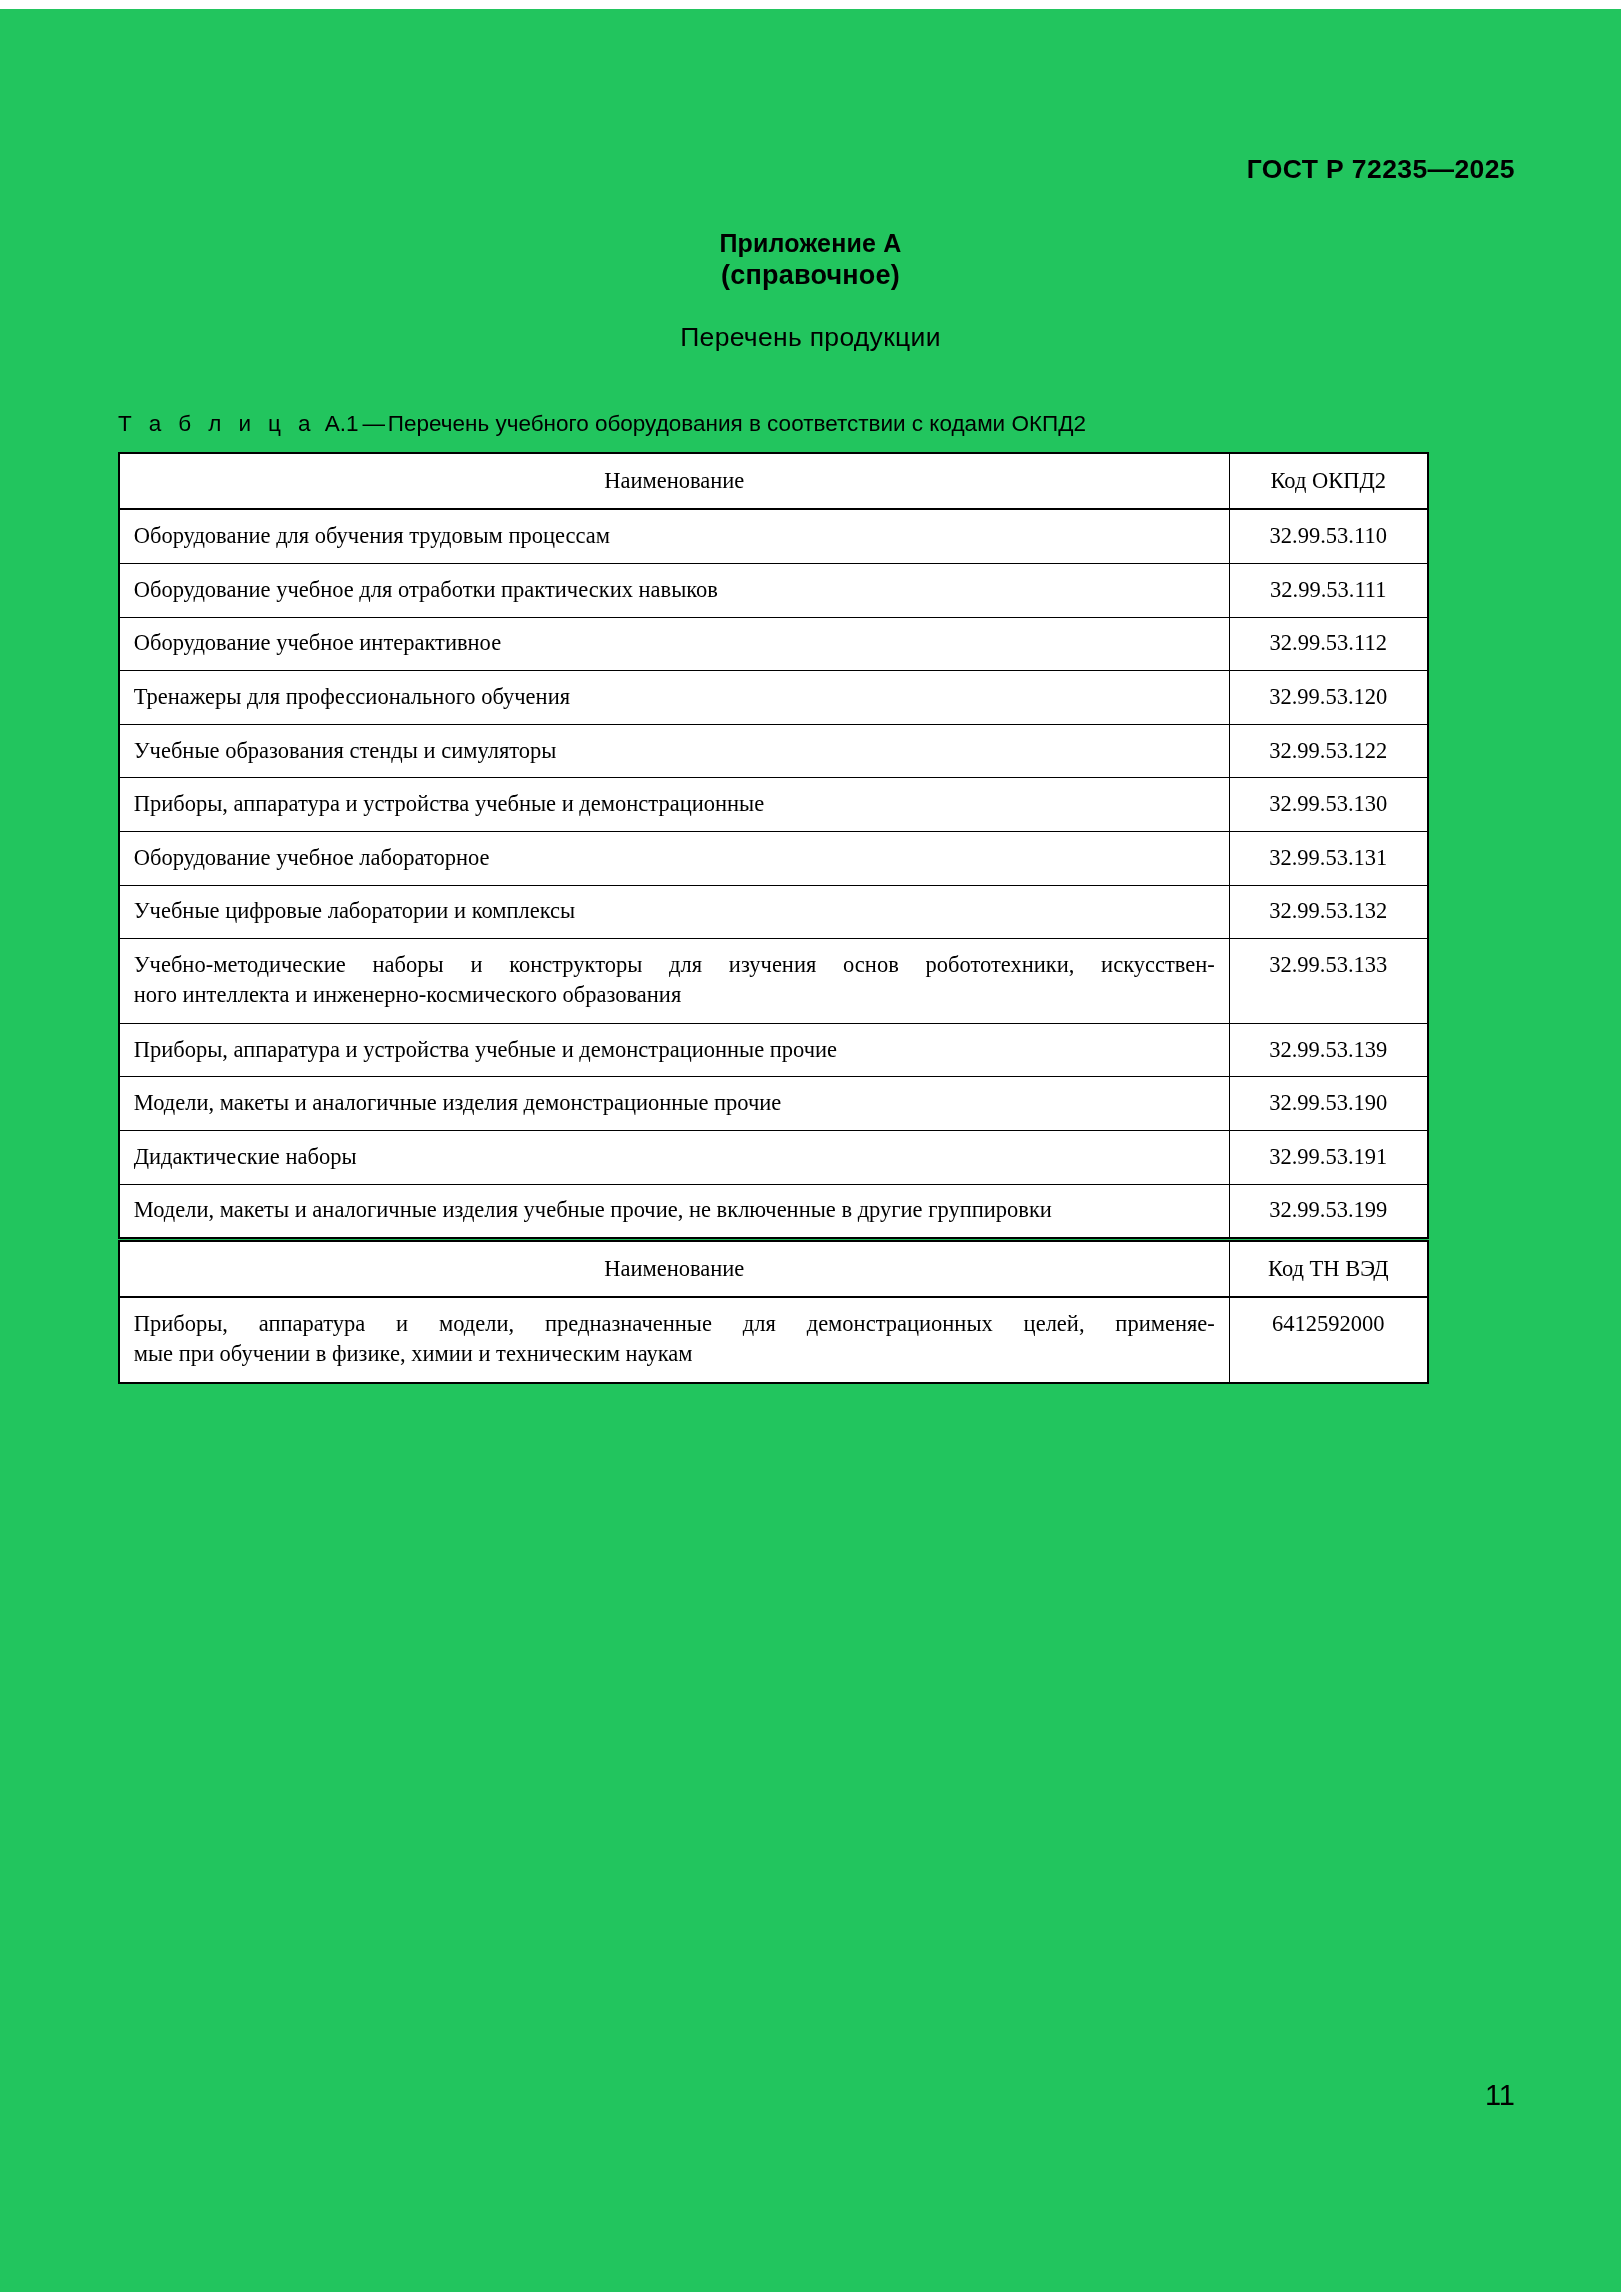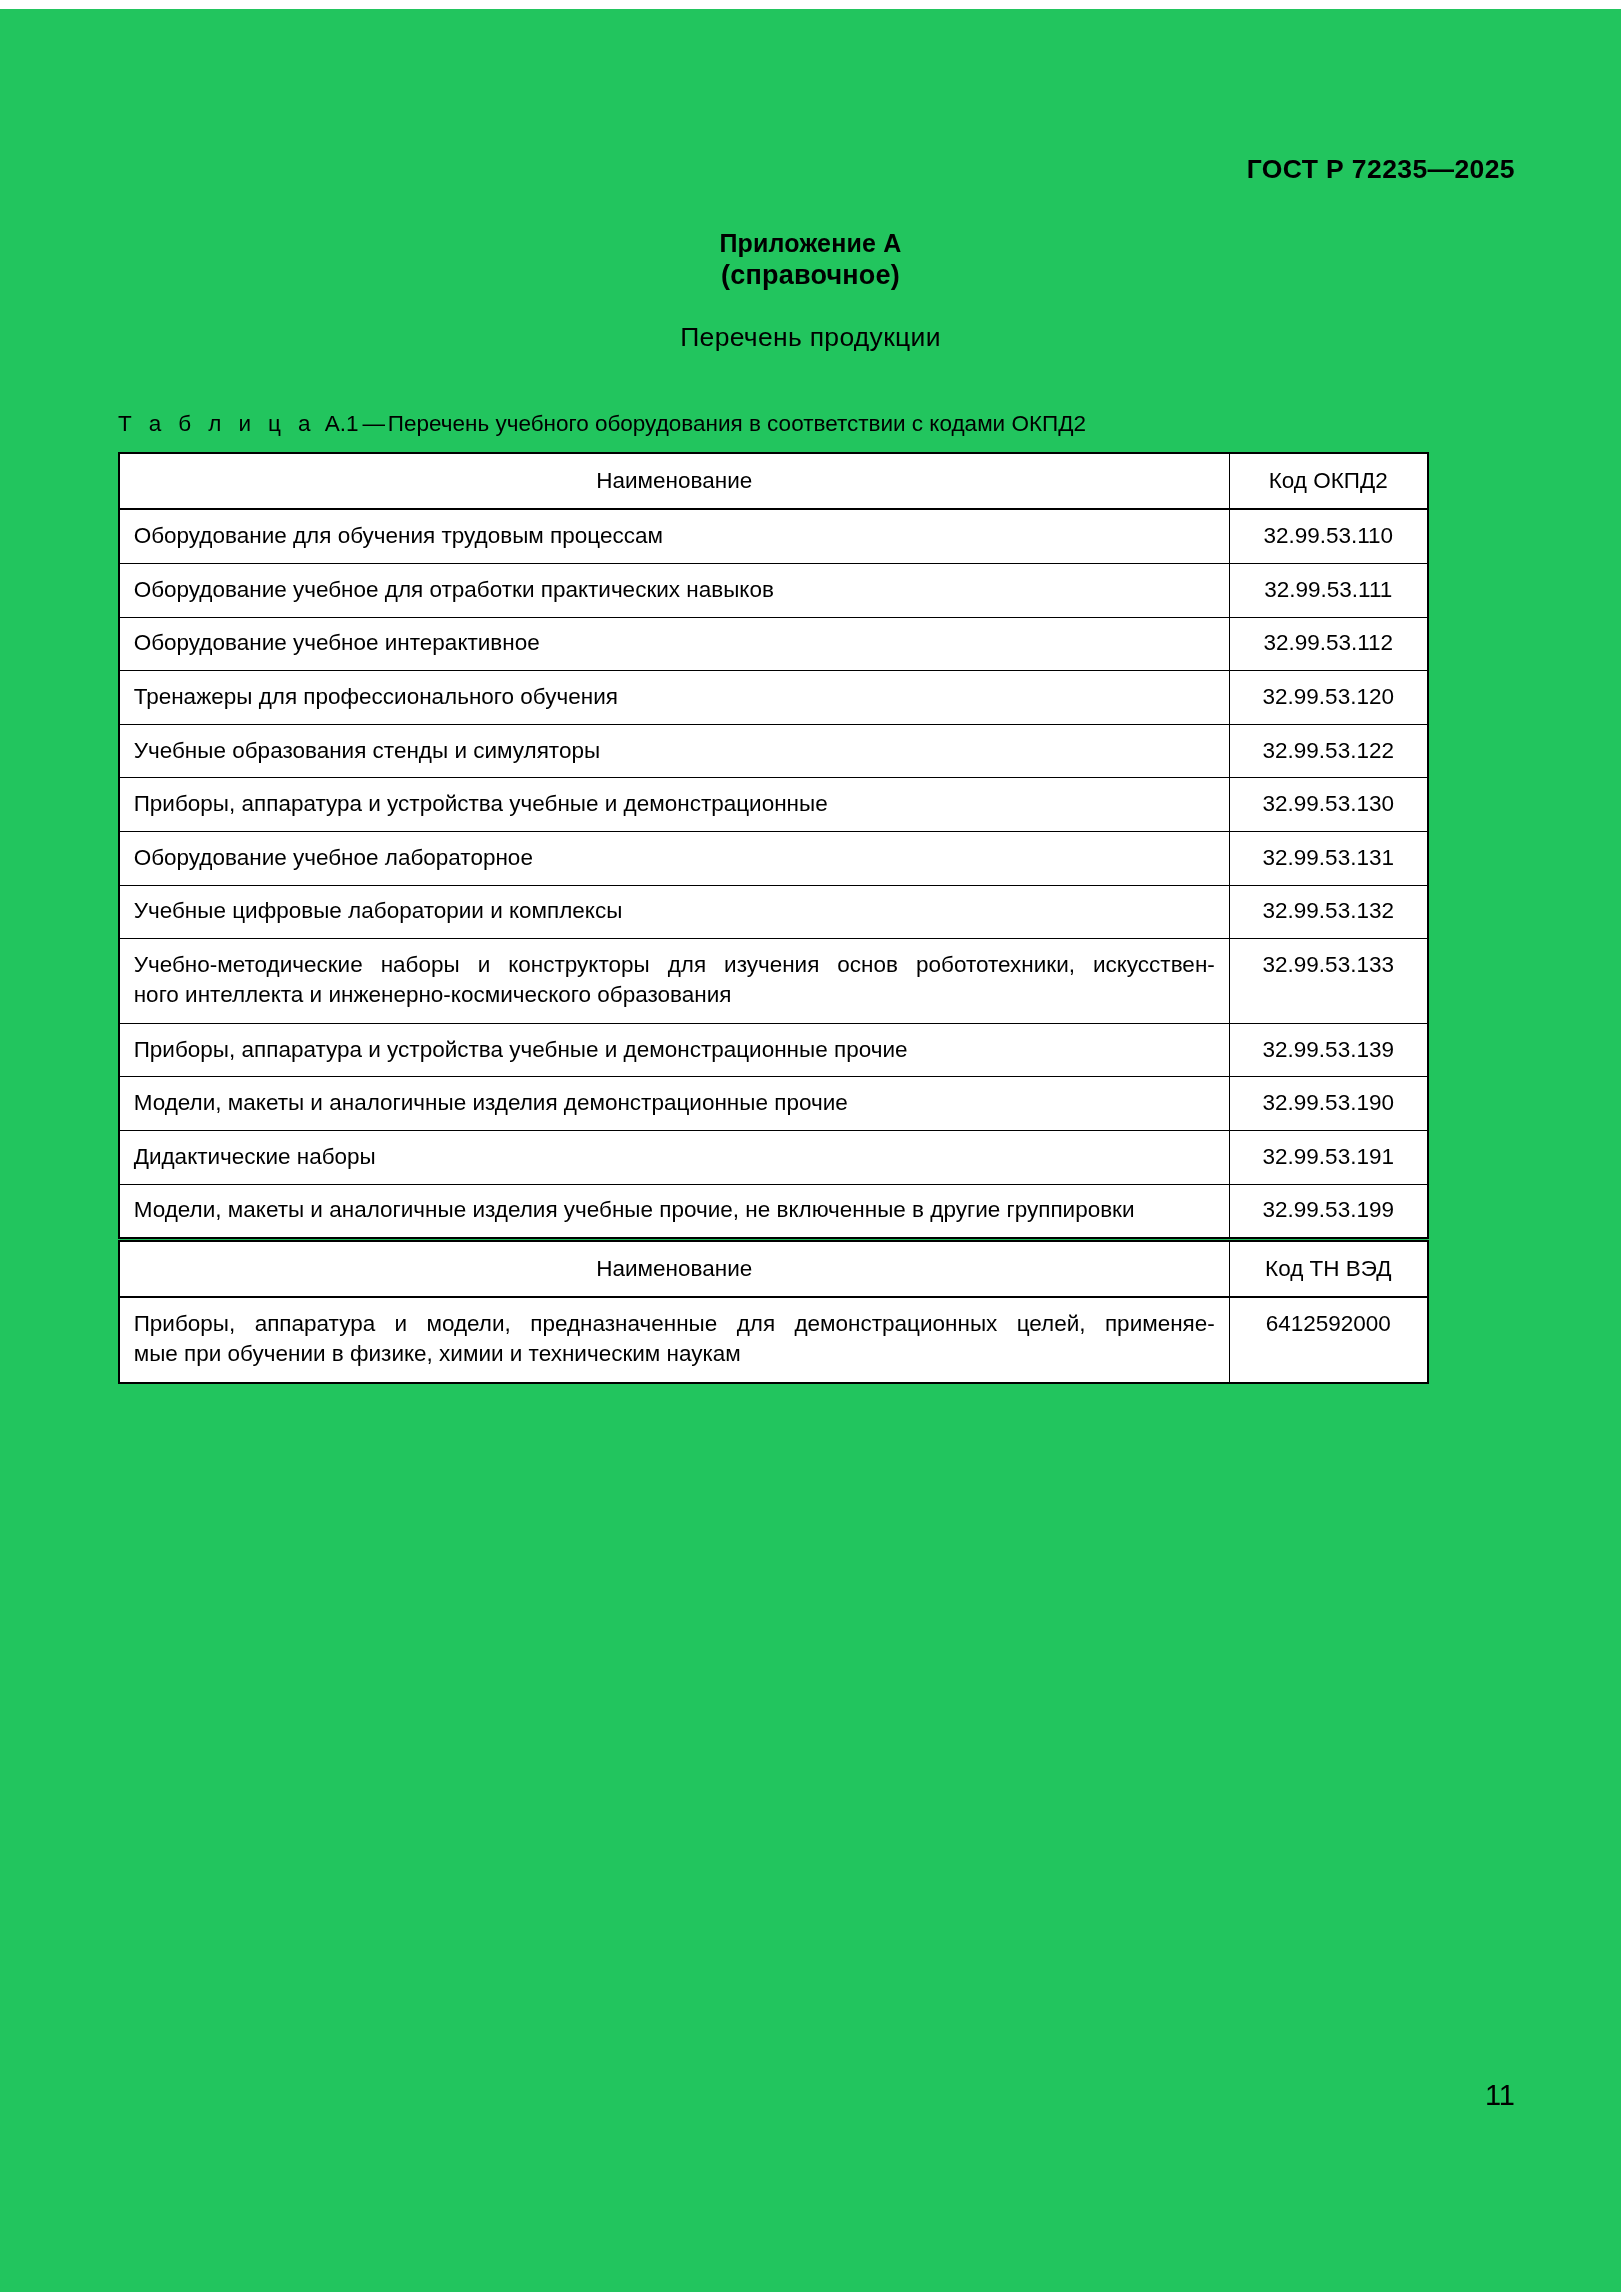--- a/index.html
+++ b/index.html
@@ -102,20 +102,21 @@
     font-weight: normal;
     font-size: 22.5px;
     line-height: 30px;
     vertical-align: top;
     background: #ffffff;
   }
 
   
   .gost-table {
     border: 2px solid #000000;
+    font-family: Liberation Serif, serif;
   }
   .gost-table thead th {
     border-bottom: 2px solid #000000;
   }
   .gost-table tbody tr:last-child td {
     border-bottom: 2px solid #000000;
   }
   .gost-table td:first-child,
   .gost-table th:first-child {
     border-left: 2px solid #000000;

